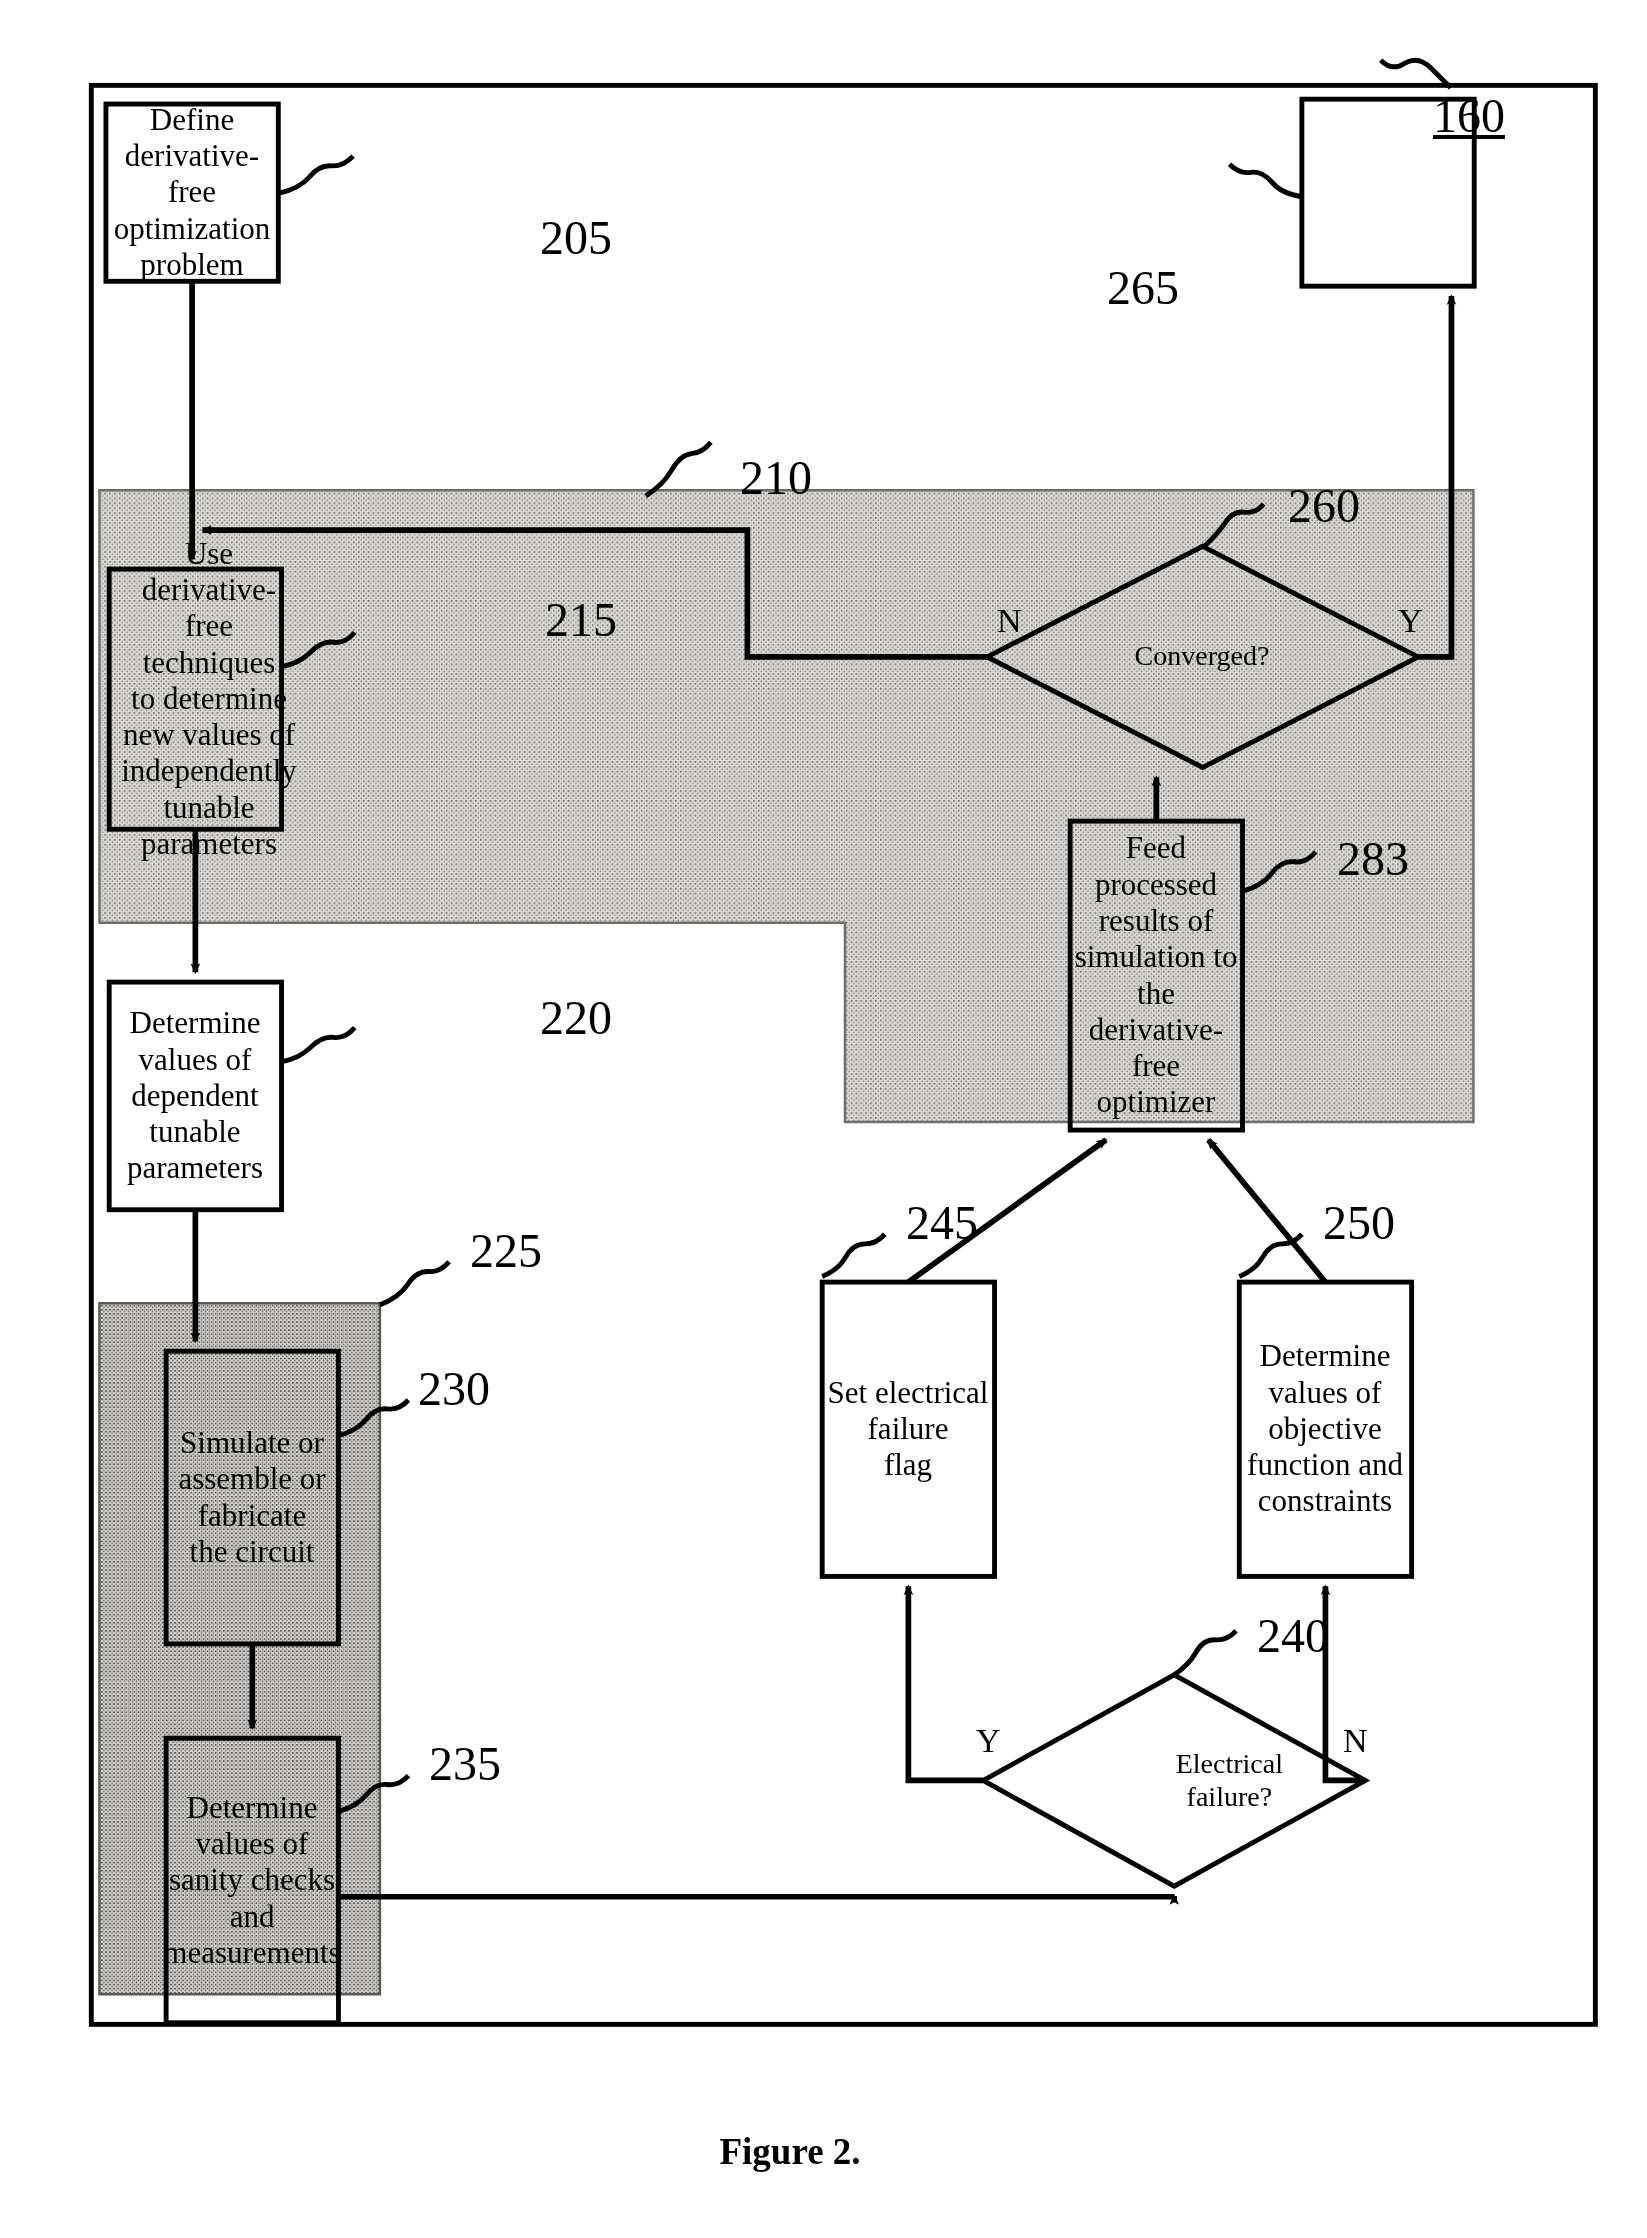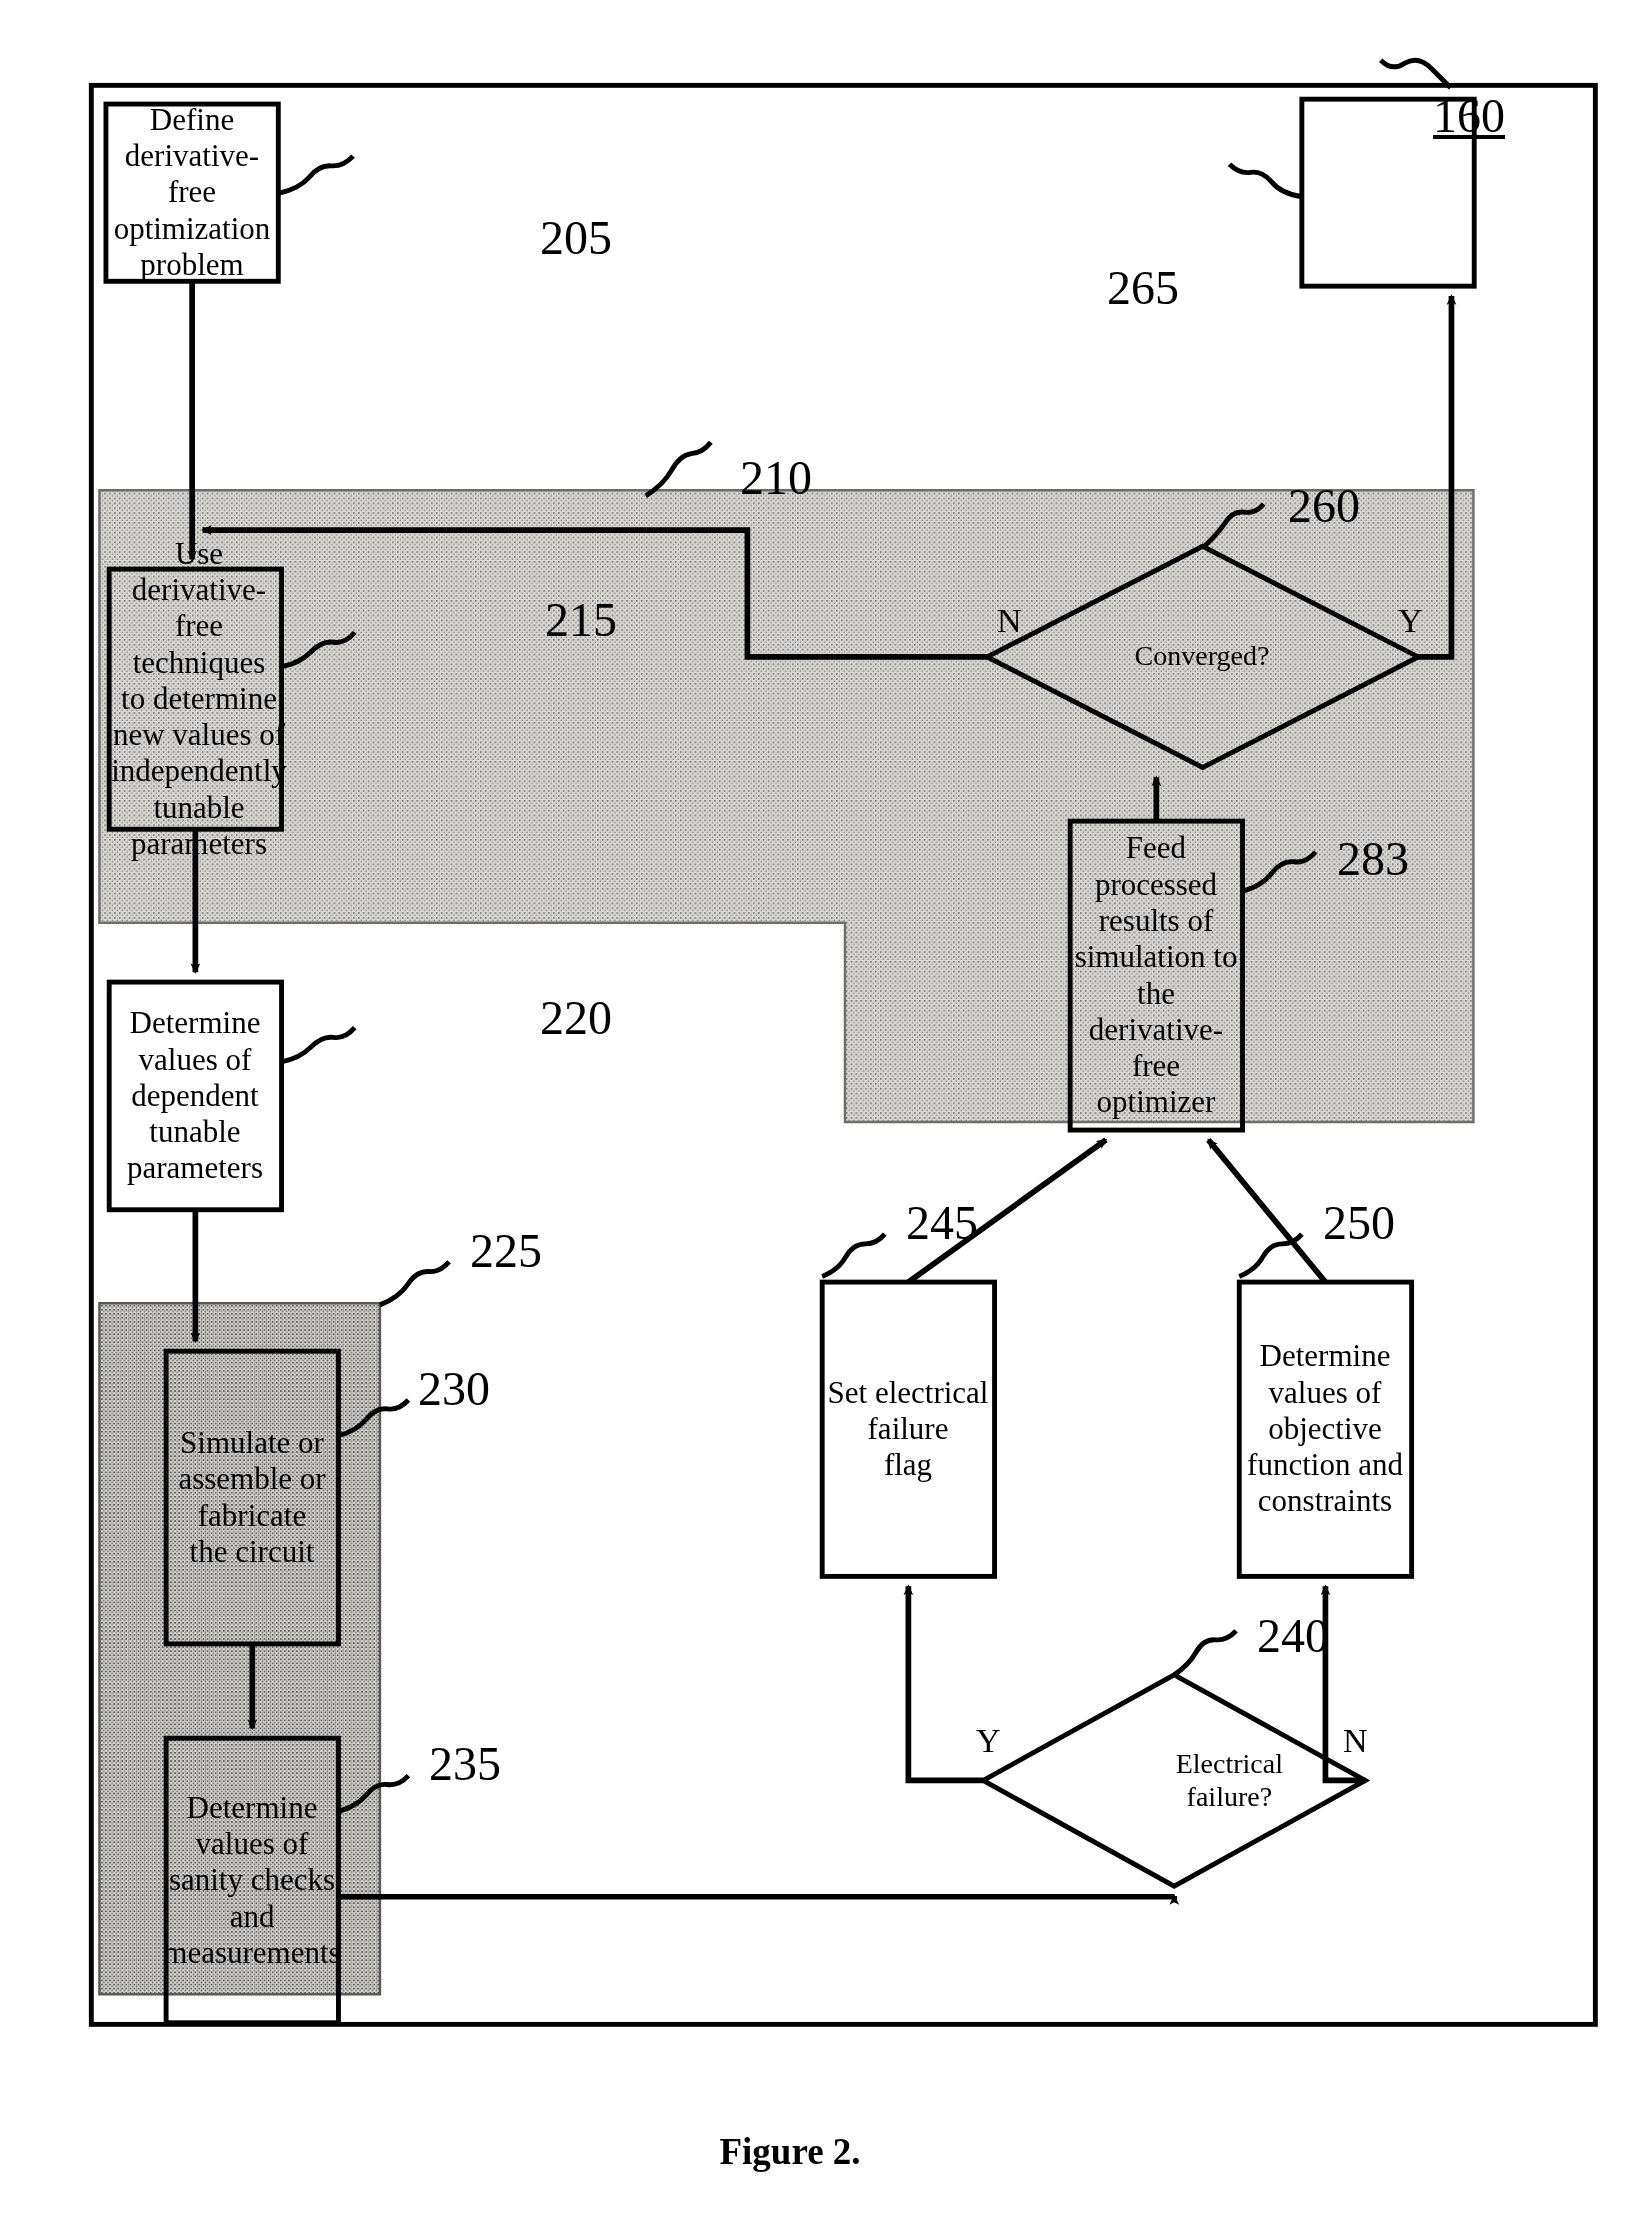--- a/index.html
+++ b/index.html
@@ -165,21 +165,21 @@
     <div class="box-text">Define<br>derivative-free<br>optimization<br>problem</div>
   </div>
   <div class="lbl node-label" style="left:504px;top:210px;">205</div>
 
   <div class="lbl node-label" style="left:1071px;top:260px;">265</div>
 
   <div class="lbl node-label ref-underline" style="left:1397px;top:88px;">160</div>
 
   <div class="lbl node-label" style="left:704px;top:450px;">210</div>
 
-  <div class="htmlbox" style="left:77px;top:569px;width:172px;height:260px;">
+  <div class="htmlbox" style="left:87px;top:569px;width:172px;height:260px;">
     <div class="box-text">Use derivative-<br>free techniques<br>to determine<br>new values of<br>independently<br>tunable<br>parameters</div>
   </div>
   <div class="lbl node-label" style="left:509px;top:592px;">215</div>
 
   <div class="htmlbox" style="left:1040px;top:619px;width:252px;height:75px;">
     <div class="diamond-text">Converged?</div>
   </div>
   <div class="lbl node-label" style="left:1252px;top:478px;">260</div>
   <div class="lbl branch-label" style="left:961px;top:602px;">N</div>
   <div class="lbl branch-label" style="left:1362px;top:602px;">Y</div>

